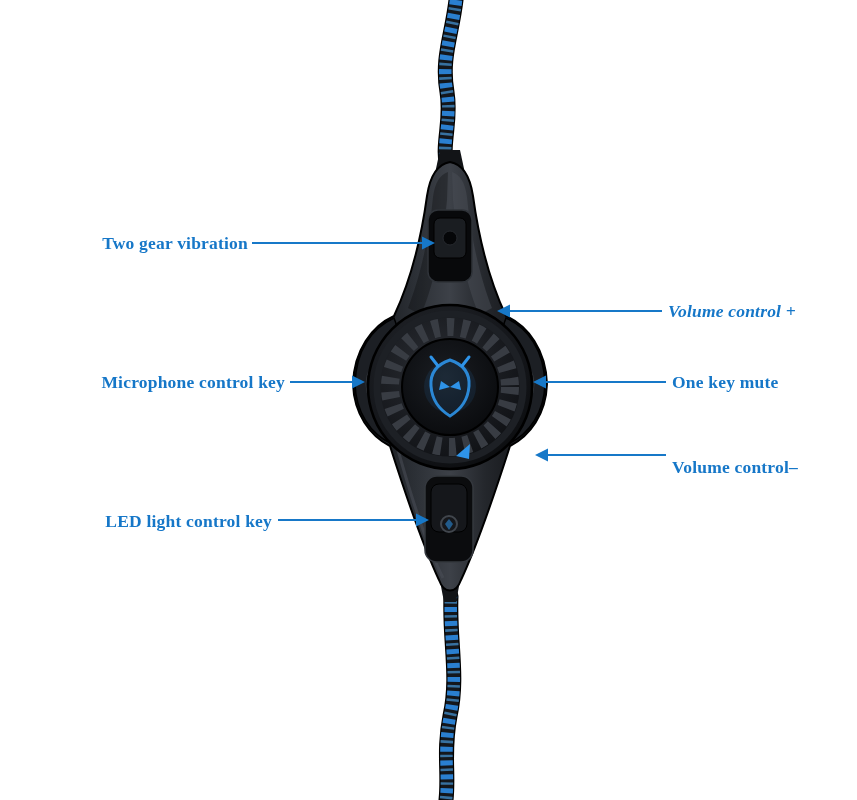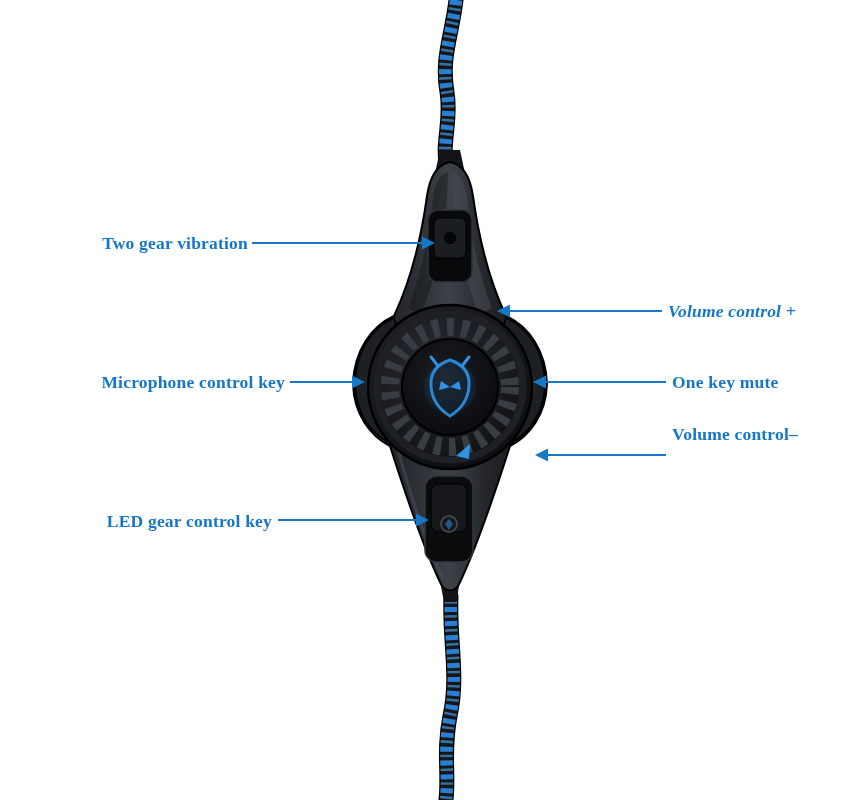--- a/index.html
+++ b/index.html
@@ -149,18 +149,18 @@
 
   <div>
     <div class="callout-label align-right" style="right:609px; top:233px;">Two gear vibration</div>
 
     <div class="callout-label" style="left:668px; top:301px;font-style:italic;">Volume control +</div>
 
     <div class="callout-label align-right" style="right:572px; top:372px;text-align:right;">Microphone control key</div>
 
     <div class="callout-label" style="left:672px; top:372px;text-align:right;">One key mute</div>
 
-    <div class="callout-label" style="left:672px; top:424px;">Volume control–</div>
+    <div class="callout-label" style="left:672px; top:457px;">Volume control–</div>
 
-    <div class="callout-label align-right" style="right:585px; top:511px;">LED gear control key</div>
+    <div class="callout-label align-right" style="right:585px; top:511px;">LED light control key</div>
   </div>
 
 </div>
 
 </body></html>

